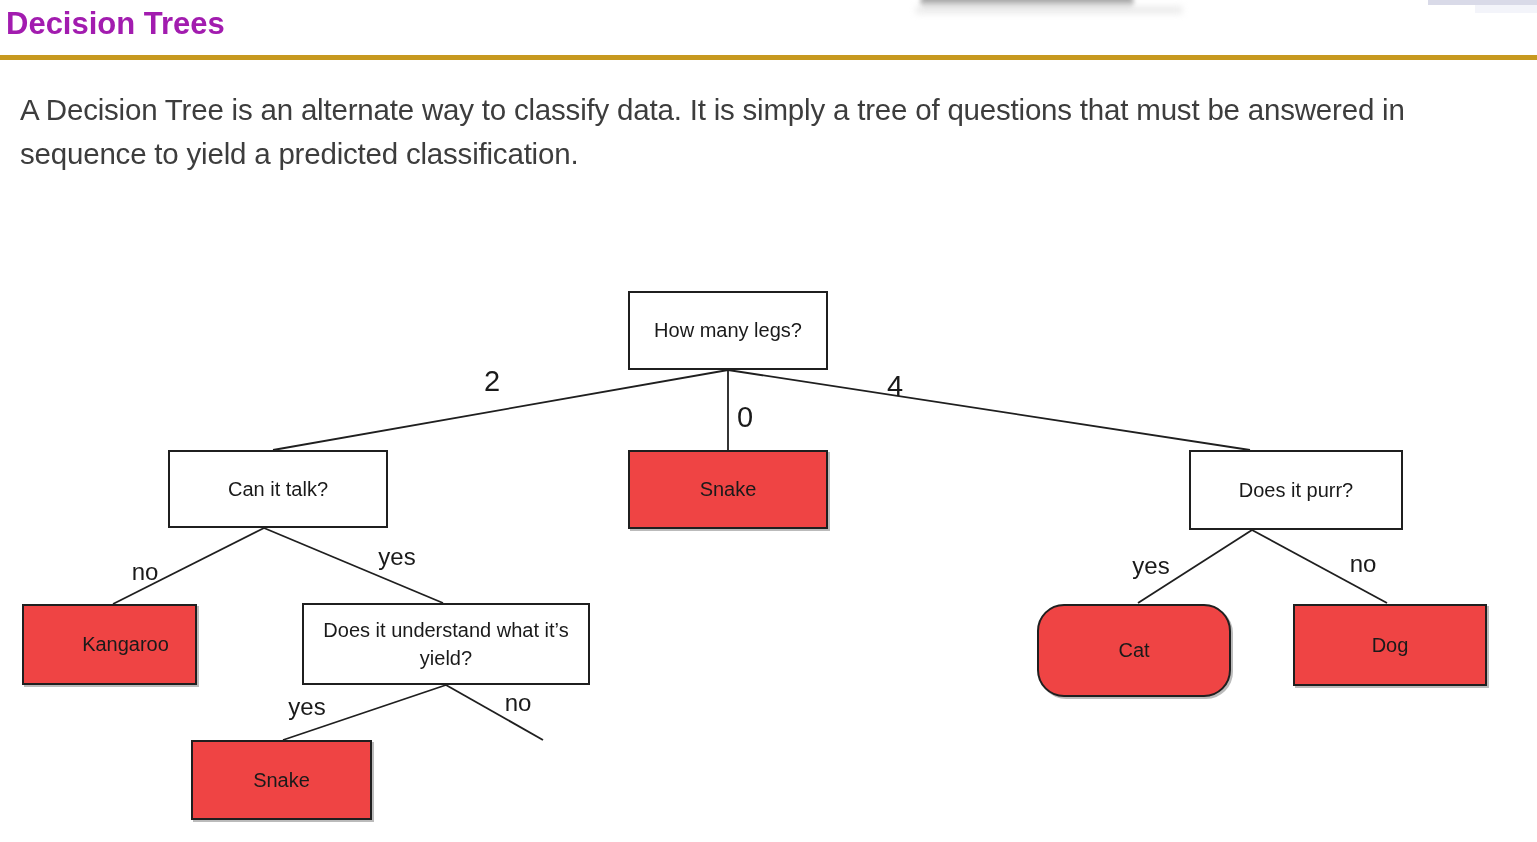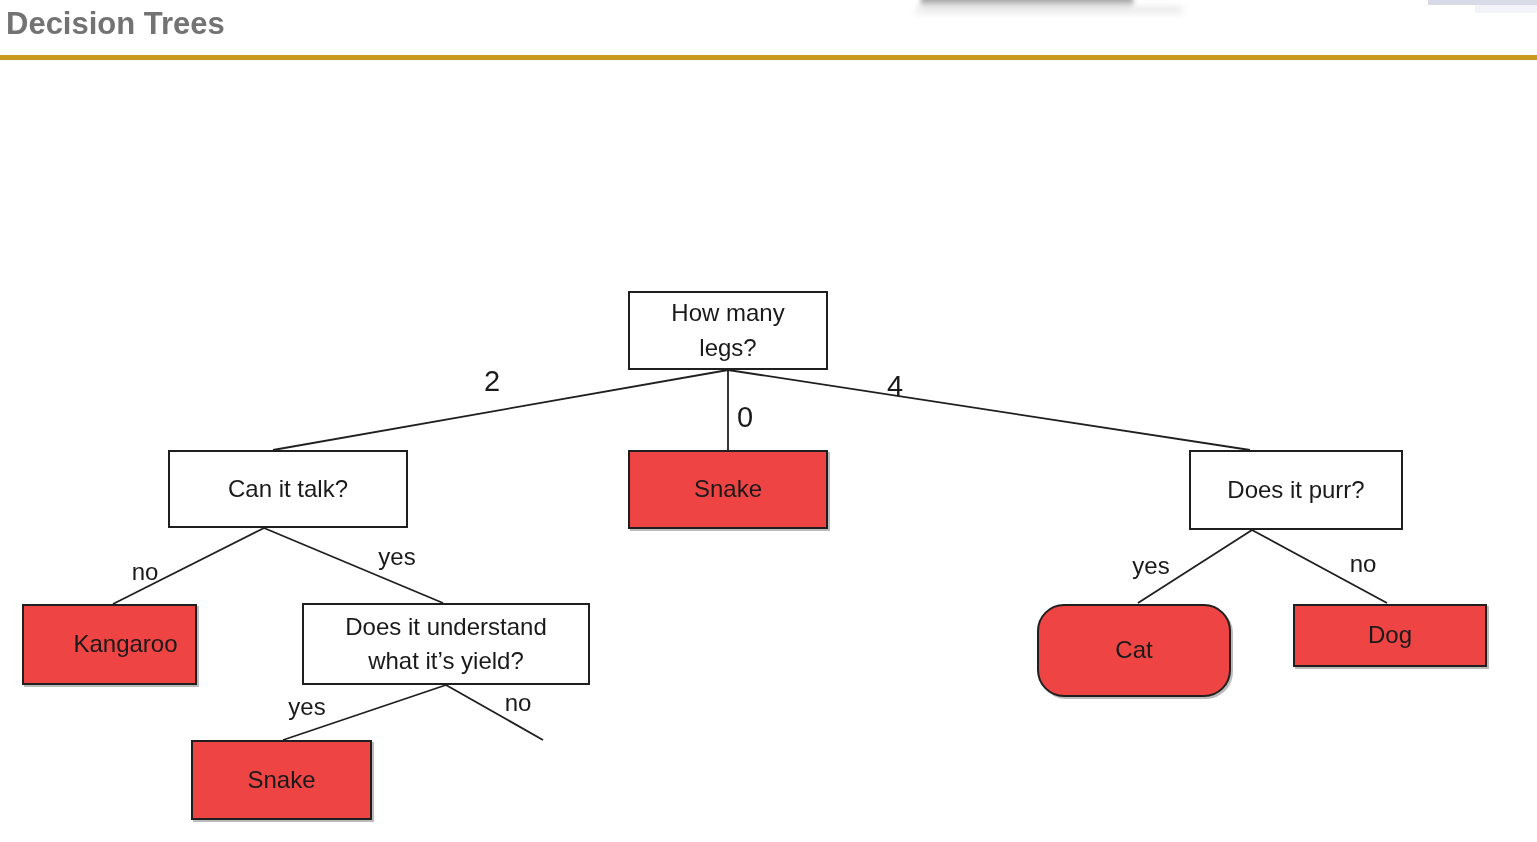--- a/index.html
+++ b/index.html
@@ -7,21 +7,21 @@
     width: 1537px; height: 842px;
     background: #ffffff;
     font-family: "Liberation Sans", sans-serif;
     overflow: hidden;
   }
   .page { position: relative; width: 1537px; height: 842px; background: #fff; }
 
   
   .slide-title {
     position: absolute; left: 6px; top: 6px;
-    font-size: 31px; font-weight: 700; color: #737373;
+    font-size: 31px; font-weight: 700; color: #a21caf;
     letter-spacing: 0px;
   }
   .gold-rule {
     position: absolute; left: 0; top: 55px;
     width: 1537px; height: 5px; background: #c7991f;
   }
   .top-shadow {
     position: absolute; left: 920px; top: -4px;
     width: 214px; height: 12px; border-radius: 6px;
     background: linear-gradient(to bottom, rgba(110,110,110,0.85), rgba(190,190,190,0.15));
@@ -49,42 +49,42 @@
     line-height: 1.5; letter-spacing: -0.2px;
   }
 
   
   .edges-svg { position: absolute; left: 0; top: 0; width: 1537px; height: 842px; }
   .node {
     position: absolute; box-sizing: border-box;
     border: 2px solid #1f1f1f; background: #ffffff;
     display: flex; align-items: center; justify-content: center;
     text-align: center; color: #1a1a1a;
-    font-size: 24px; line-height: 1.42;
+    font-size: 20px; line-height: 1.42;
   }
   .node.leaf { background: #ef4444; box-shadow: 2px 2px 0 rgba(60,60,60,0.35); }
   .edge-label {
     position: absolute; transform: translate(-50%, -50%);
     color: #1a1a1a; font-size: 24px; white-space: nowrap;
   }
   .edge-label.num { font-size: 29px; }
   .wrap-narrow { display: inline-block; max-width: 150px; }
   .wrap-mid { display: inline-block; max-width: 250px; }
 
   
   #node-root        { left: 628px;  top: 291px; width: 200px; height: 79px; }
-  #node-talk        { left: 168px;  top: 450px; width: 240px; height: 78px; }
+  #node-talk        { left: 168px;  top: 450px; width: 220px; height: 78px; }
   #node-snake       { left: 628px;  top: 450px; width: 200px; height: 79px; }
   #node-purr        { left: 1149px; top: 450px; width: 214px; height: 80px; margin-left: 40px; }
   #node-kangaroo    { left: 22px;   top: 604px; width: 175px; height: 81px; padding-left: 32px; }
   #node-understand  { left: 302px;  top: 603px; width: 288px; height: 82px; }
   #node-human       { left: 191px;  top: 740px; width: 181px; height: 80px; }
   #node-parrot      { left: 458px;  top: 740px; width: 179px; height: 80px; }
   #node-cat         { left: 1037px; top: 604px; width: 194px; height: 93px; border-radius: 27px; }
-  #node-dog         { left: 1293px; top: 604px; width: 194px; height: 63px; }
+  #node-dog         { left: 1293px; top: 604px; width: 194px; height: 82px; }
 
   
   #lbl-2       { left: 492px;  top: 381px; }
   #lbl-0       { left: 745px;  top: 417px; }
   #lbl-4       { left: 895px;  top: 386px; }
   #lbl-no1     { left: 145px;  top: 572px; }
   #lbl-yes1    { left: 397px;  top: 557px; }
   #lbl-yes2    { left: 307px;  top: 707px; }
   #lbl-no2     { left: 518px;  top: 703px; }
   #lbl-yes3    { left: 1151px; top: 566px; }
@@ -95,20 +95,21 @@
 
 <div class="page">
 
   <div class="top-shadow"></div>
   <div class="top-shadow-soft"></div>
   <div class="top-right-strip"></div>
   <div class="top-right-strip-soft"></div>
   <div class="slide-title">Decision Trees</div>
   <div class="gold-rule"></div>
 
+  <div class="intro">A Decision Tree is an alternate way to classify data. It is simply a tree of questions that must be answered in sequence to yield a predicted classification.</div>
 
   <svg class="edges-svg" viewBox="0 0 1537 842" xmlns="http://www.w3.org/2000/svg">
     <g stroke="#1f1f1f" stroke-width="1.8" fill="none">
       <line x1="728" y1="370" x2="273" y2="450"></line>
       <line x1="728" y1="370" x2="728" y2="450"></line>
       <line x1="728" y1="370" x2="1250" y2="450"></line>
       <line x1="264" y1="528" x2="113" y2="604"></line>
       <line x1="264" y1="528" x2="443" y2="603"></line>
       <line x1="446" y1="685" x2="283" y2="740"></line>
       <line x1="446" y1="685" x2="543" y2="740"></line>

